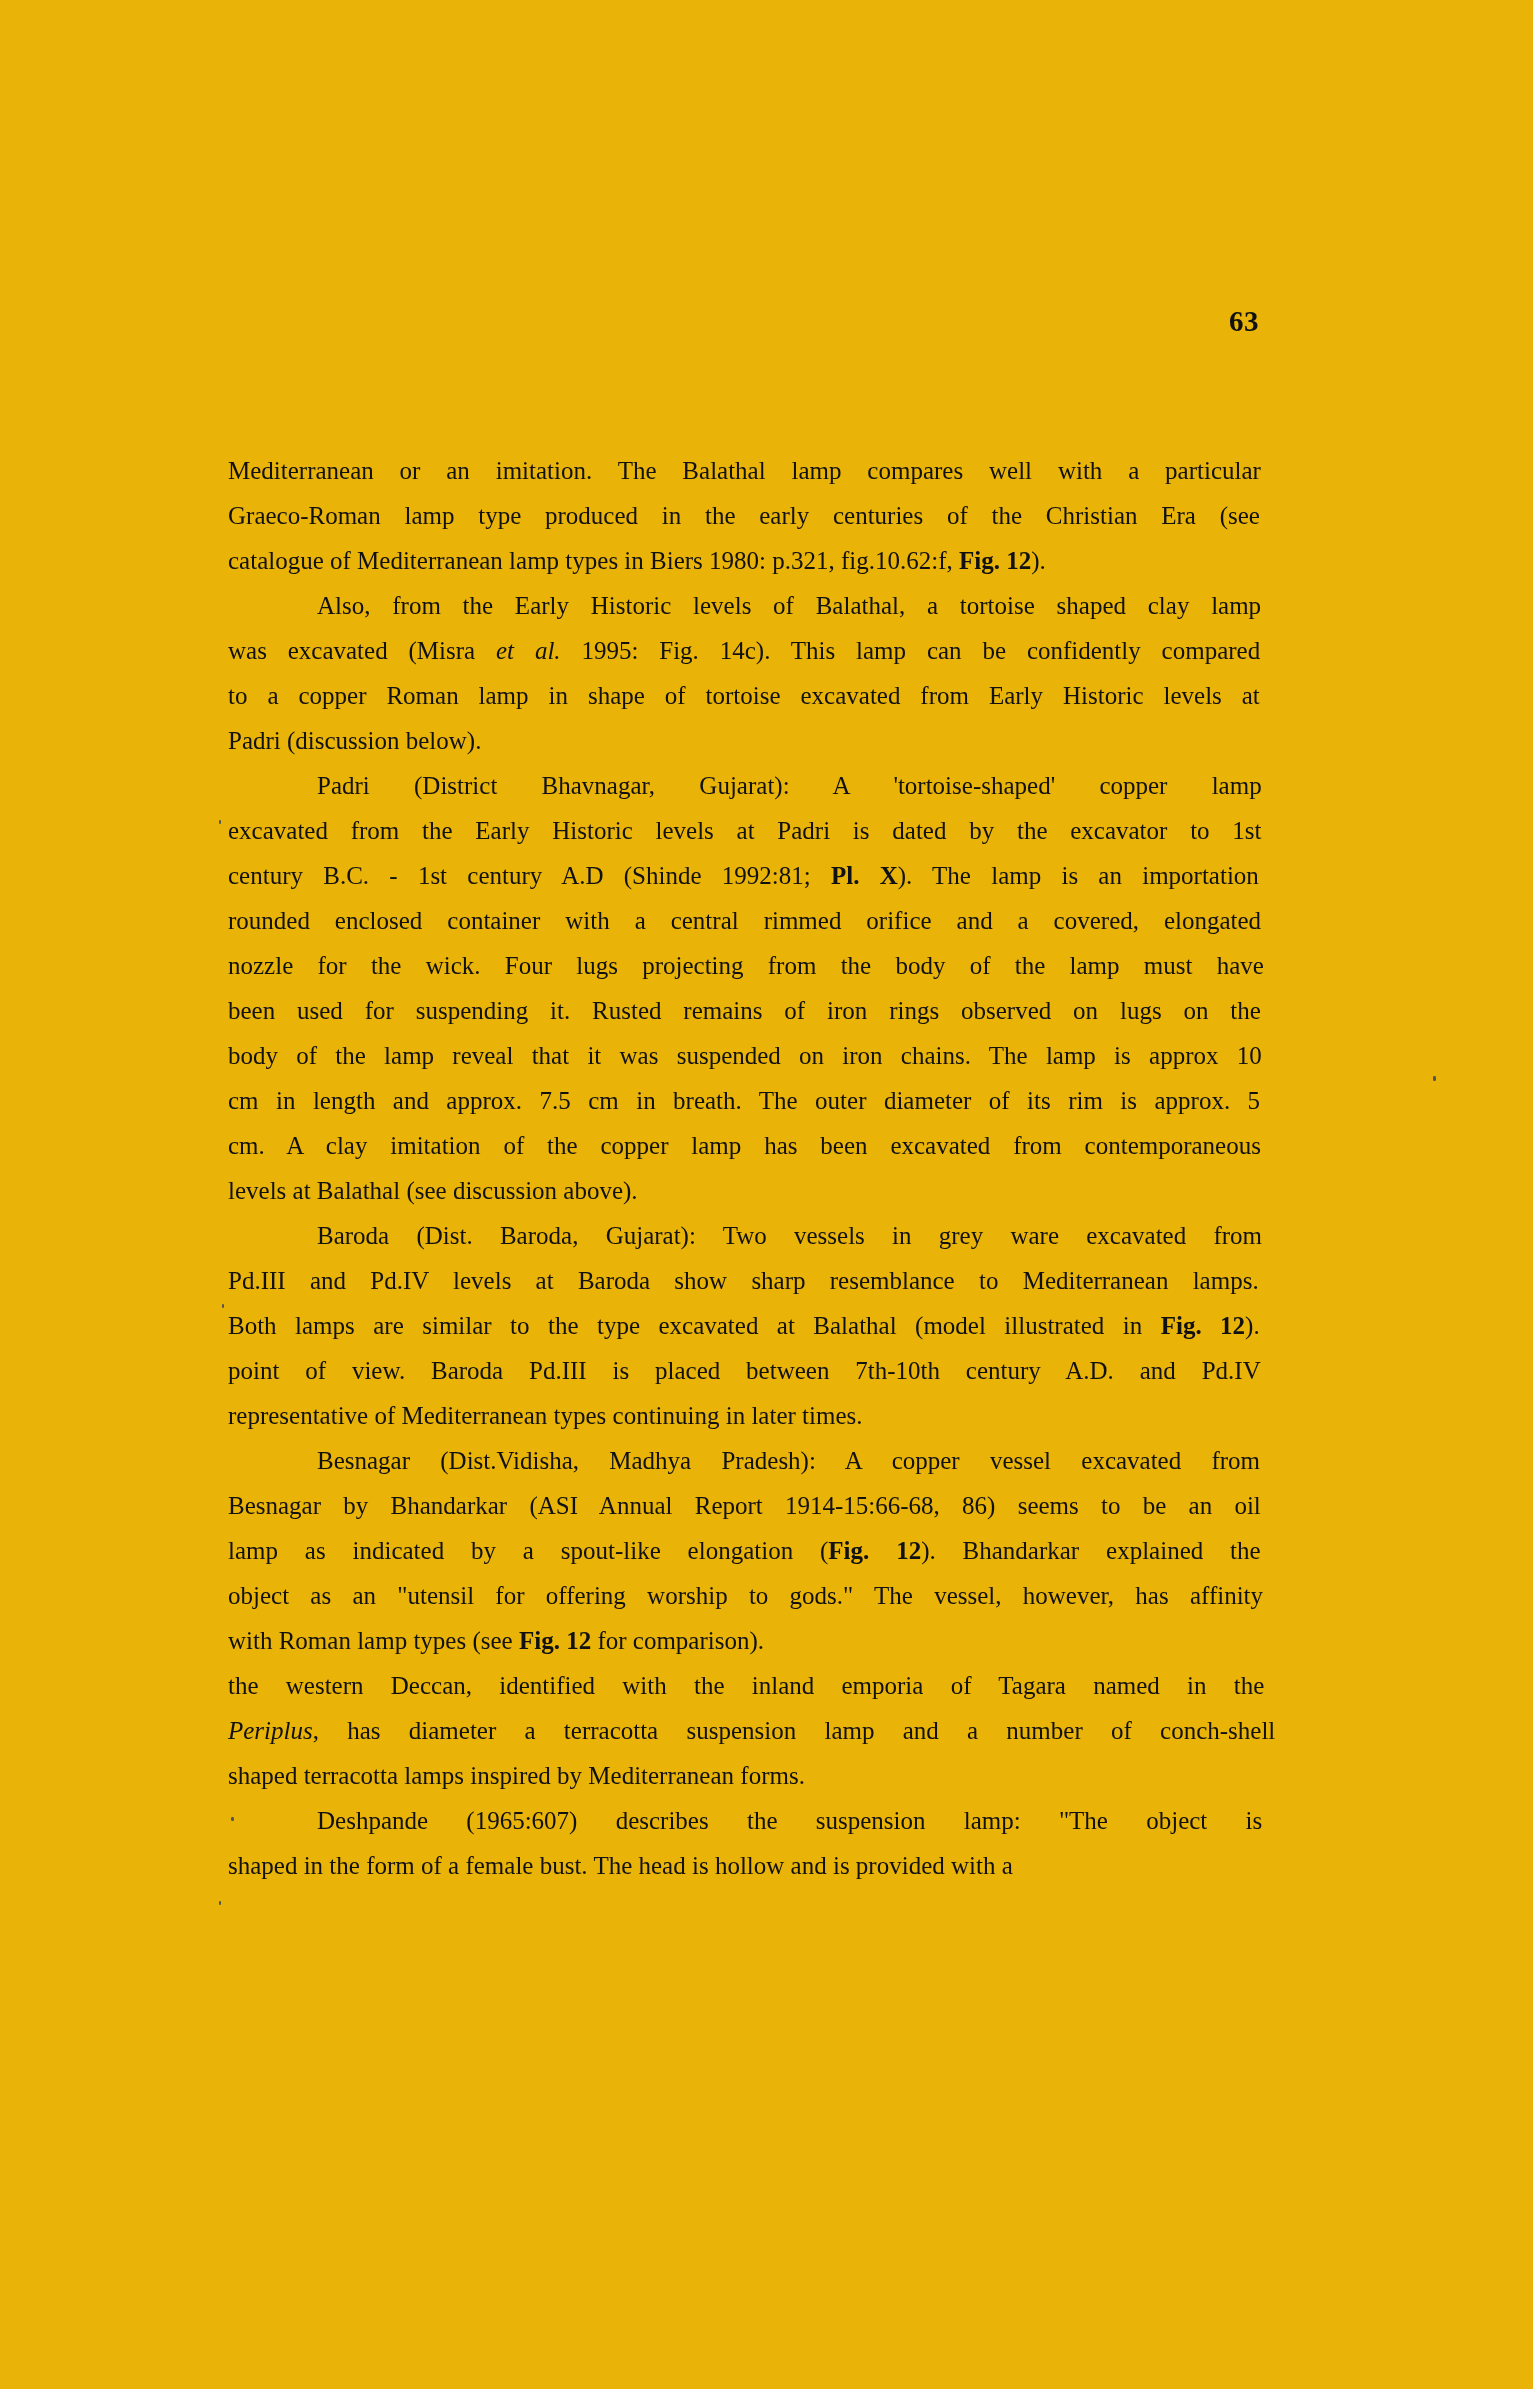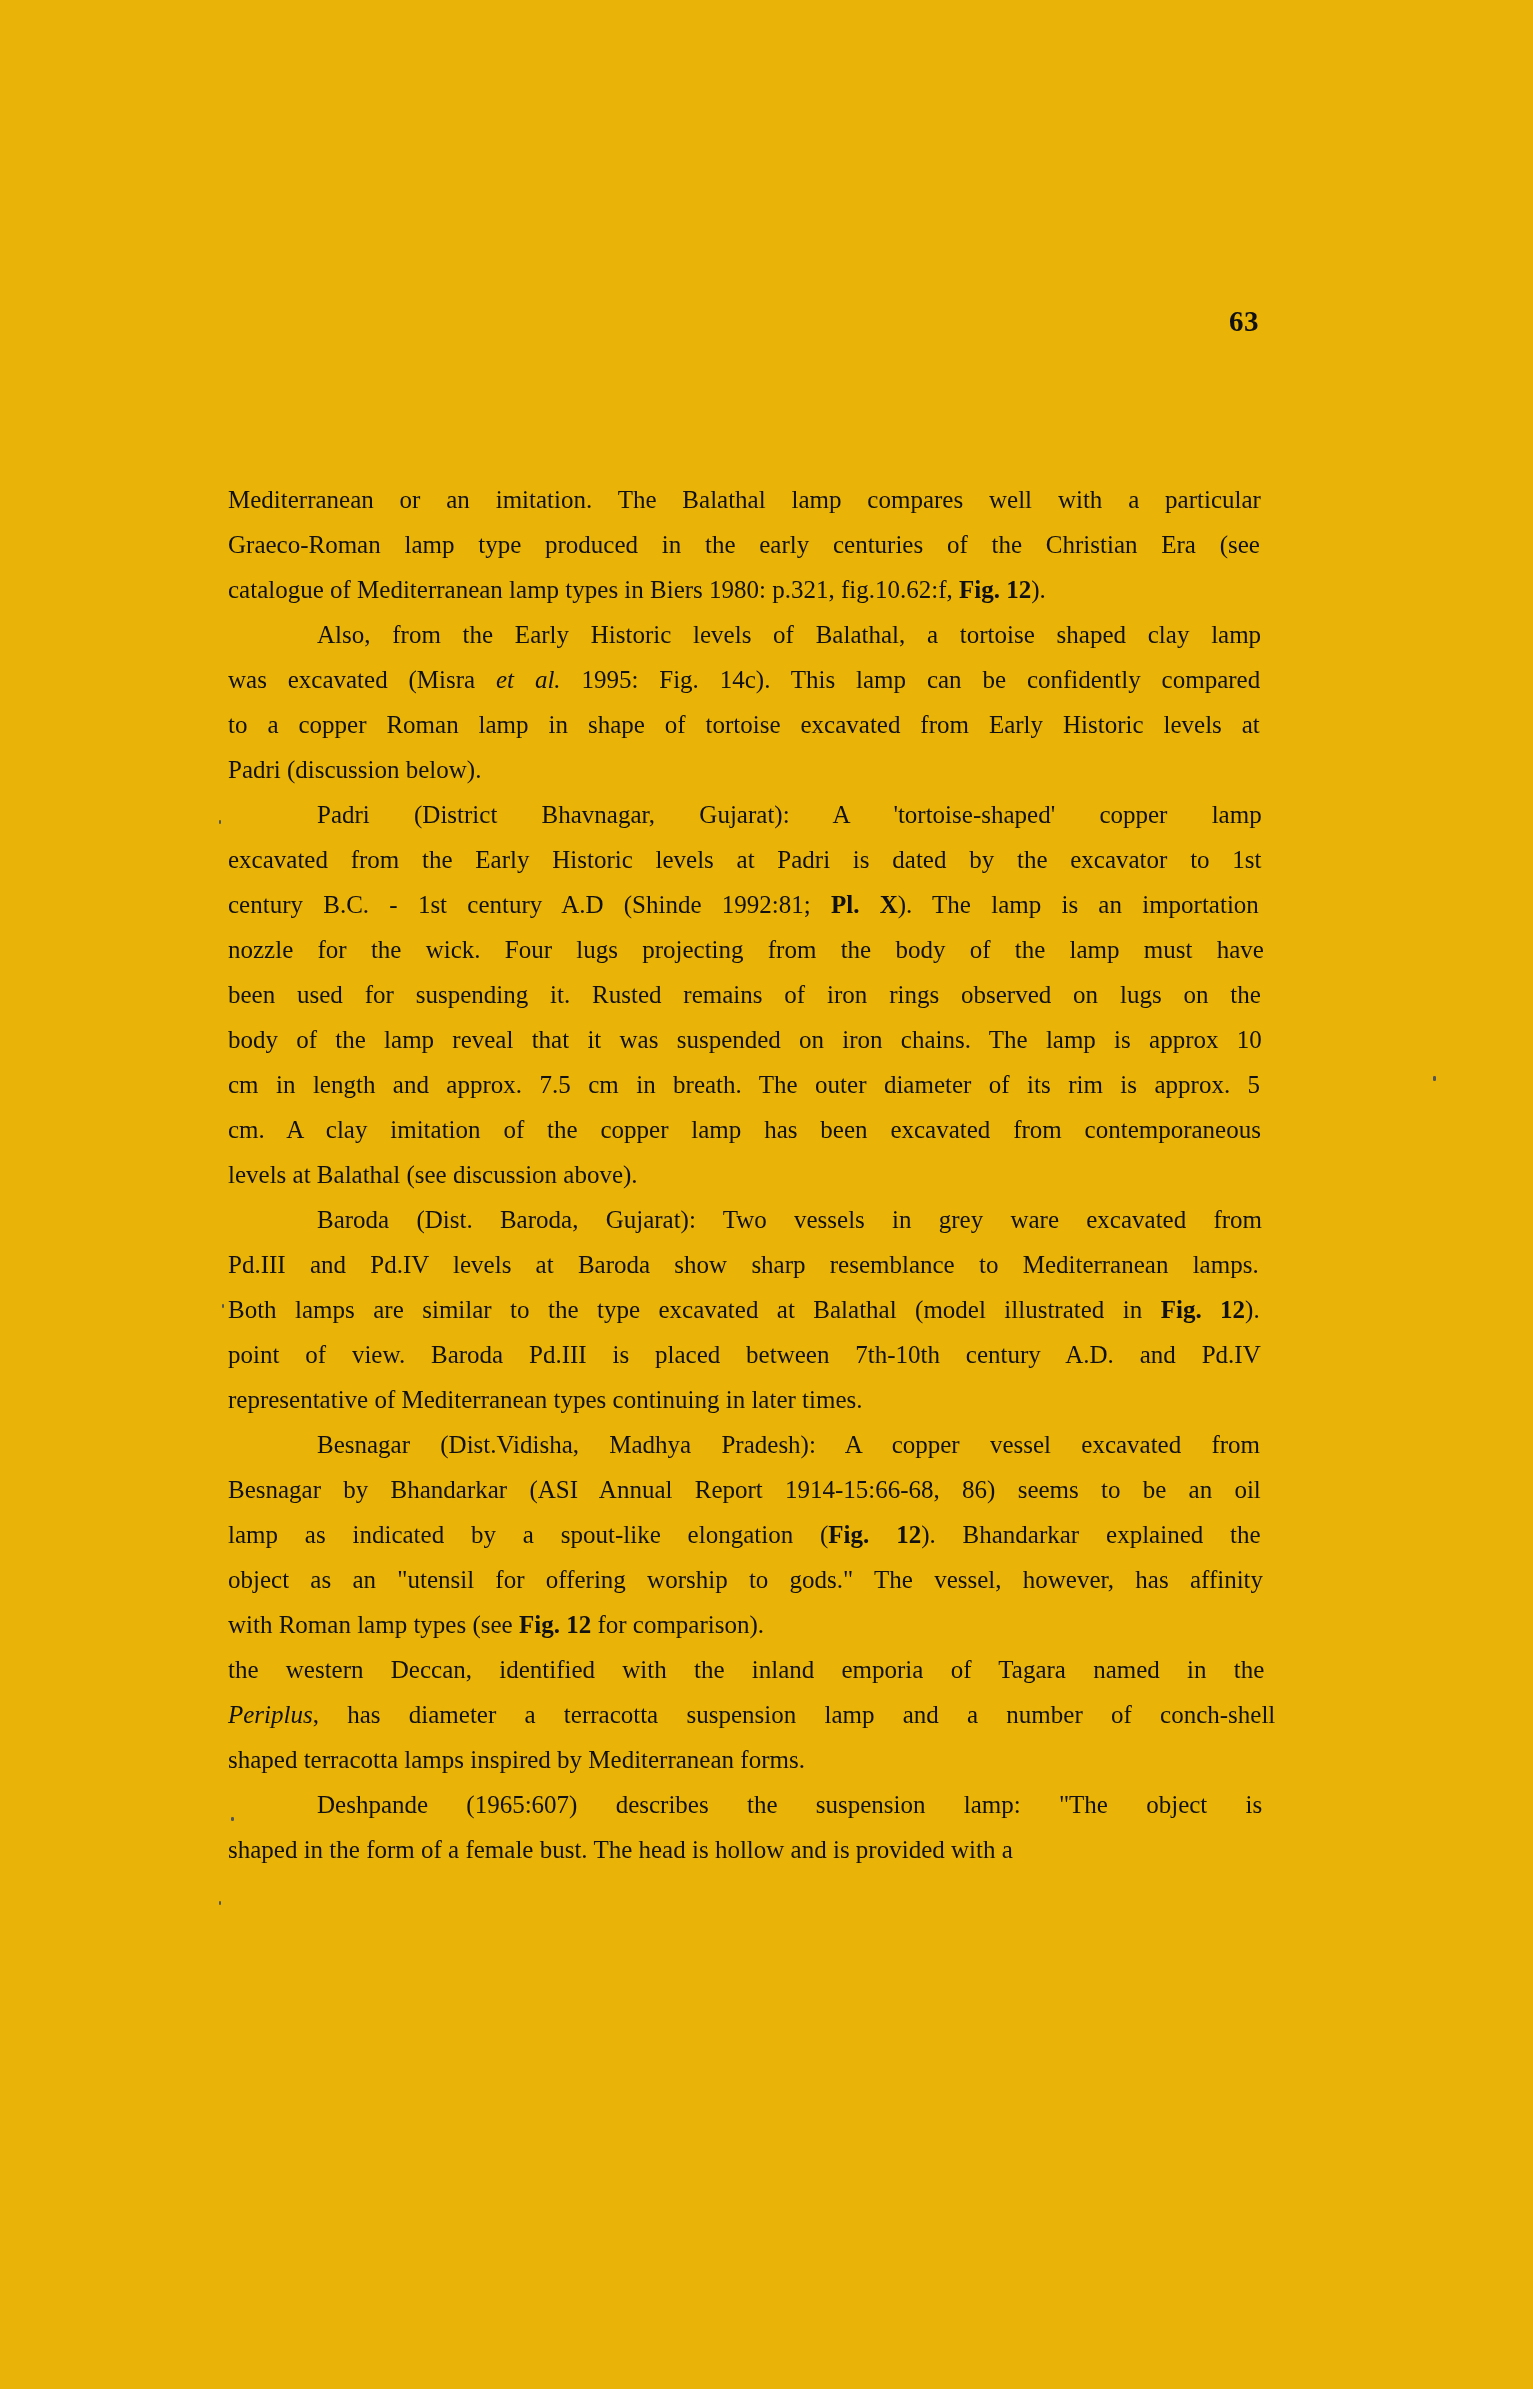--- a/index.html
+++ b/index.html
@@ -8,21 +8,21 @@
     position: absolute; left: 0; top: 0; width: 1534px; height: 2389px;
     background: #eab308;
     font-family: "Liberation Serif", "DejaVu Serif", serif;
     color: #111111;
   }
   .page-number {
     position: absolute; left: 1229px; top: 305px;
     font-size: 29px; font-weight: bold; letter-spacing: 0.6px;
   }
   .body-text {
-    position: absolute; left: 228px; top: 477px; width: 1042px;
+    position: absolute; left: 228px; top: 448px; width: 1042px;
   }
   .para { margin: 0; }
   .line {
     display: block; height: 45px; line-height: 45px;
     font-size: 25px; white-space: nowrap;
     text-align: justify; text-align-last: justify;
     transform-origin: left center;
   }
   .line.last { text-align-last: left; }
   .indent { padding-left: 89px; }
@@ -45,20 +45,21 @@
       <div class="para">
         <span class="line indent" style="display: block; width: 1042px; word-spacing: 15.5px; text-align: left; text-align-last: left;">Also, from the Early Historic levels of Balathal, a tortoise shaped clay lamp</span>
         <span class="line" style="display: block; width: 1042px; word-spacing: 14.6px; text-align: left; text-align-last: left;"><span>was excavated (Misra </span><i>et al.</i><span> 1995: Fig. 14c). This lamp can be confidently compared</span></span>
         <span class="line" style="display: block; width: 1042px; word-spacing: 13.7px; text-align: left; text-align-last: left;">to a copper Roman lamp in shape of tortoise excavated from Early Historic levels at</span>
         <span class="line last" style="display: block; width: 1042px; text-align: left; text-align-last: left;">Padri (discussion below).</span>
       </div>
       <div class="para">
         <span class="line indent" style="display: block; width: 1042px; word-spacing: 38px; text-align: left; text-align-last: left;">Padri (District Bhavnagar, Gujarat): A 'tortoise-shaped' copper lamp</span>
         <span class="line" style="display: block; width: 1042px; word-spacing: 16.5px; text-align: left; text-align-last: left;">excavated from the Early Historic levels at Padri is dated by the excavator to 1st</span>
         <span class="line" style="display: block; width: 1042px; word-spacing: 14px; text-align: left; text-align-last: left;"><span>century B.C. - 1st century A.D (Shinde 1992:81; </span><b>Pl. X</b><span>). The lamp is an importation</span></span>
+        <span class="line" style="display: block; width: 1042px; word-spacing: 18.7px; text-align: left; text-align-last: left;">rounded enclosed container with a central rimmed orifice and a covered, elongated</span>
         <span class="line" style="display: block; width: 1042px; word-spacing: 18px; text-align: left; text-align-last: left;">nozzle for the wick. Four lugs projecting from the body of the lamp must have</span>
         <span class="line" style="display: block; width: 1042px; word-spacing: 15.6px; text-align: left; text-align-last: left;">been used for suspending it. Rusted remains of iron rings observed on lugs on the</span>
         <span class="line" style="display: block; width: 1042px; word-spacing: 12px; text-align: left; text-align-last: left;">body of the lamp reveal that it was suspended on iron chains. The lamp is approx 10</span>
         <span class="line" style="display: block; width: 1042px; word-spacing: 11.2px; text-align: left; text-align-last: left;">cm in length and approx. 7.5 cm in breath. The outer diameter of its rim is approx. 5</span>
         <span class="line" style="display: block; width: 1042px; word-spacing: 16.6px; text-align: left; text-align-last: left;">cm. A clay imitation of the copper lamp has been excavated from contemporaneous</span>
         <span class="line last" style="display: block; width: 1042px; text-align: left; text-align-last: left;">levels at Balathal (see discussion above).</span>
       </div>
       <div class="para">
         <span class="line indent" style="display: block; width: 1042px; word-spacing: 21px; text-align: left; text-align-last: left;">Baroda (Dist. Baroda, Gujarat): Two vessels in grey ware excavated from</span>
         <span class="line" style="display: block; width: 1042px; word-spacing: 18px; text-align: left; text-align-last: left;">Pd.III and Pd.IV levels at Baroda show sharp resemblance to Mediterranean lamps.</span>

